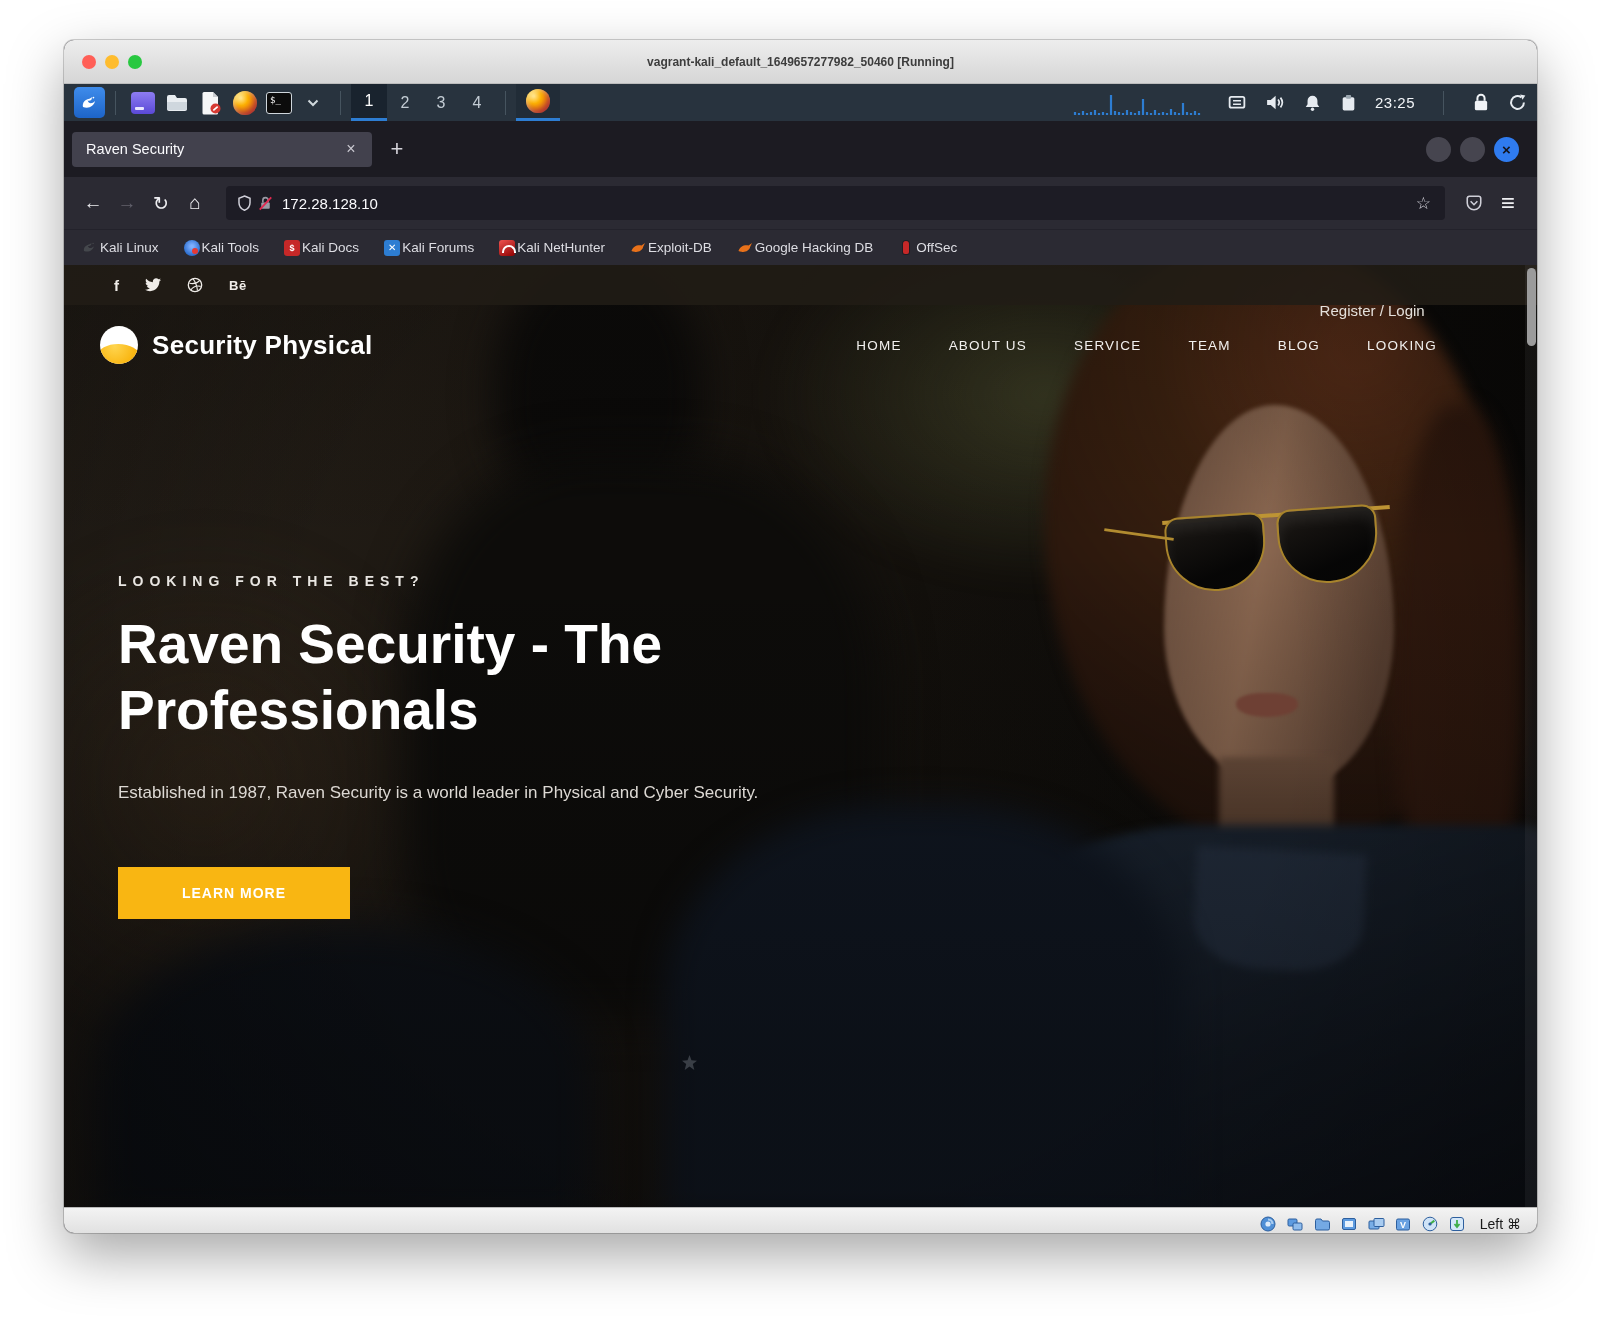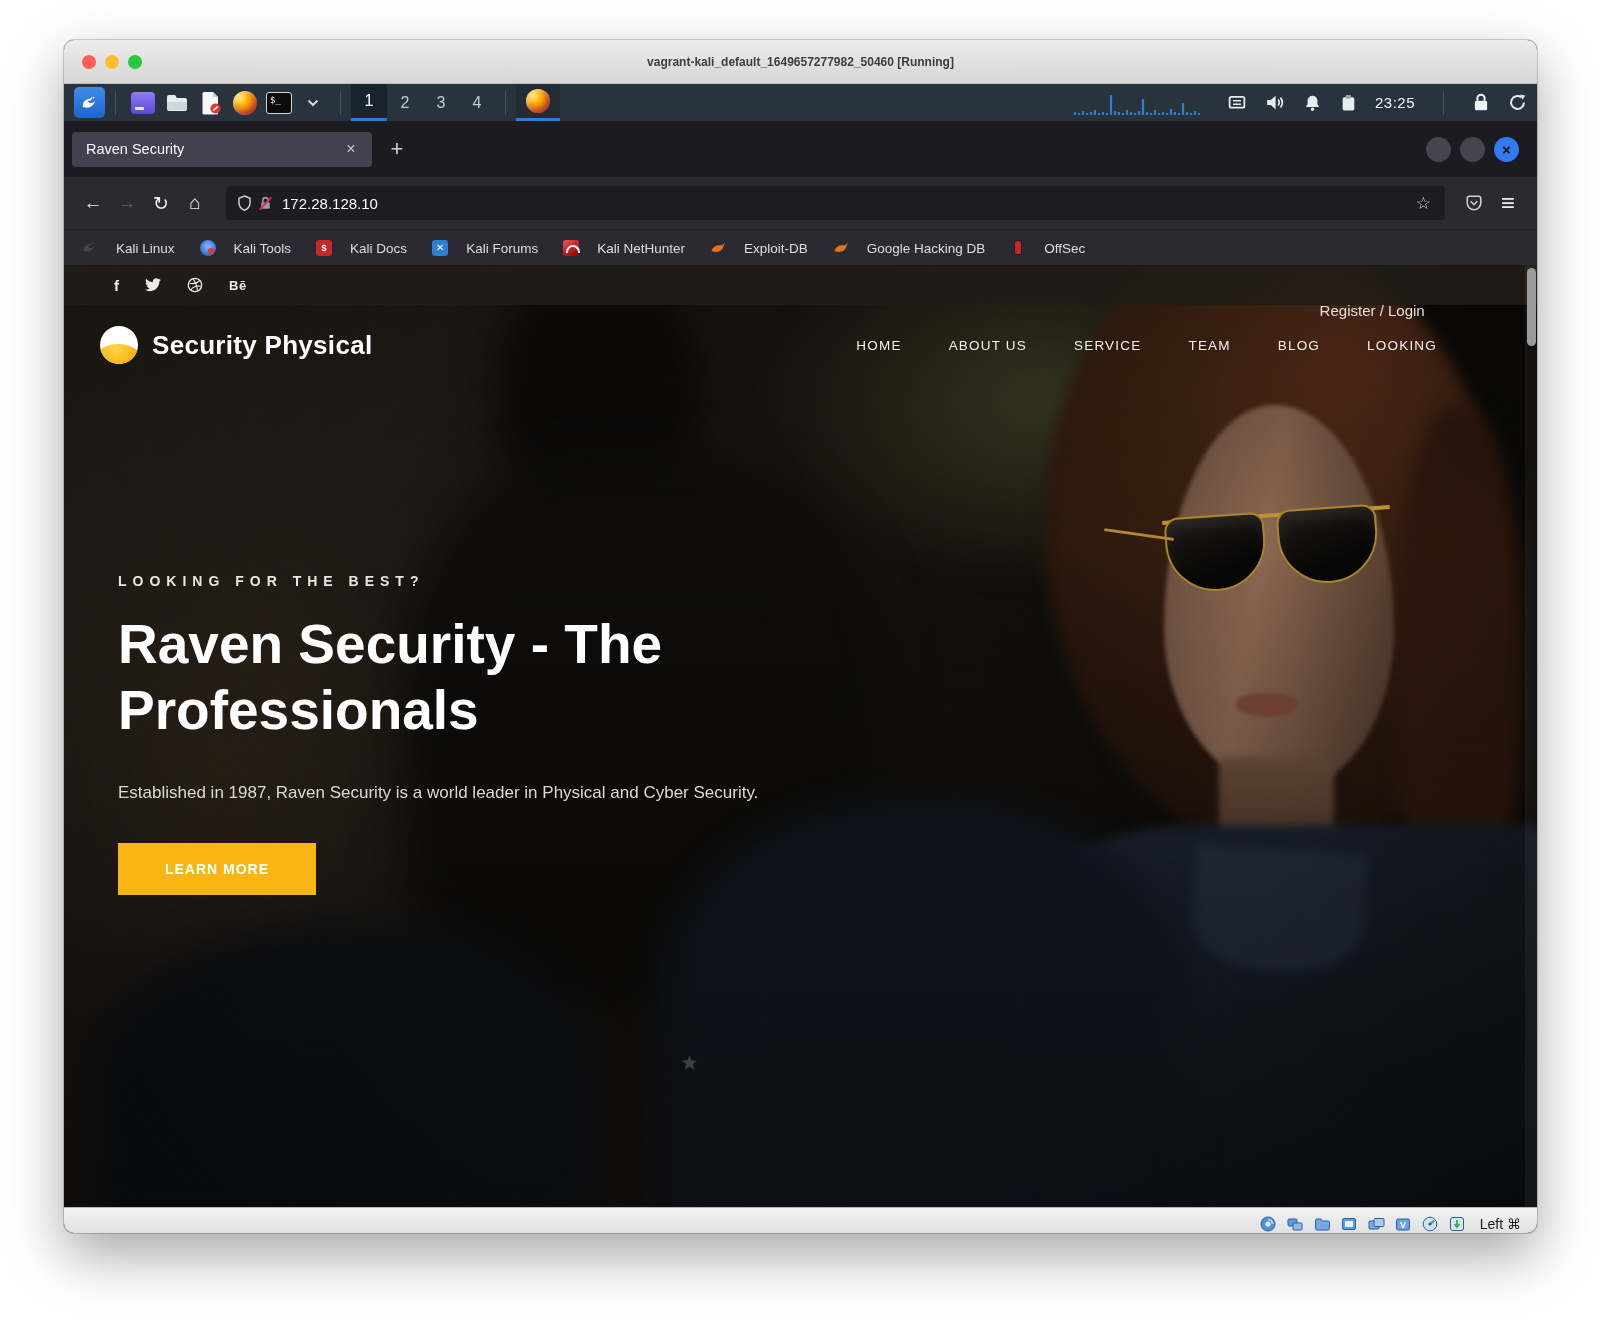--- a/index.html
+++ b/index.html
@@ -49,21 +49,21 @@
 
   .navbar { height:52px; background:#2b2a33; display:flex; align-items:center; padding:0 12px; }
   .nav-btn { width:34px; height:34px; display:flex; align-items:center; justify-content:center; font-size:19px; color:#eeeef2; border-radius:4px; }
   .nav-btn.dim { color:#63626d; }
   .urlfield { flex:1; height:34px; background:#1d1c25; border-radius:4px; margin:0 12px 0 14px; display:flex; align-items:center; padding:0 10px; }
   .url-text { color:#fbfbfe; font-size:15px; flex:1; margin-left:8px; }
   .url-star { color:#d3d2da; font-size:17px; padding:0 4px; }
   .ico-gap { margin-left:4px; }
 
   .bookmarks { height:36px; background:#2b2a33; border-top:1px solid #23222b; display:flex; align-items:center; padding-left:18px; gap:25px; }
-  .bm { display:flex; align-items:flex-end; gap:18px; color:#dddde3; font-size:13.5px; }
+  .bm { display:flex; align-items:center; gap:2px; color:#dddde3; font-size:13.5px; }
   .bi { width:16px; height:16px; display:inline-flex; align-items:center; justify-content:center; border-radius:3px; font-size:10px; font-weight:bold; color:#fff; }
   .bi.kali { background:transparent; }
   .bi.tools { background:radial-gradient(circle at 50% 40%, #7fb0ff 10%, #2d6fd0 70%); border-radius:50%; position:relative; }
   .bi.tools::after{ content:""; position:absolute; right:2px; bottom:2px; width:6px; height:6px; background:#e53935; border-radius:50%; }
   .bi.docs { background:#c62828; font-size:9px; }
   .bi.forums { background:#2d7dd2; }
   .bi.nh { background:linear-gradient(150deg,#ef5350,#8e0000); position:relative; }
   .bi.nh::after{ content:""; position:absolute; left:3px; top:5px; width:10px; height:6px; border:2px solid #fff; border-bottom:none; border-radius:8px 8px 0 0; }
   .bi.offsec { background:transparent; position:relative; }
   .bi.offsec::after{ content:""; position:absolute; left:5px; top:1px; width:6px; height:13px; background:#c62828; border-radius:3px 3px 2px 2px; box-shadow:0 0 0 1px rgba(0,0,0,.3); }
@@ -83,21 +83,21 @@
   .logo-ball { width:38px; height:38px; border-radius:50%; background:#ffffff; position:relative; overflow:hidden; }
   .logo-ball::after { content:""; position:absolute; left:-2px; right:-2px; bottom:-4px; height:24px; background:radial-gradient(circle at 40% 10%, #ffd54f, #f9b612 60%, #e0a008); border-radius:48% 52% 0 0; }
   .brand { color:#ffffff; font-size:26px; font-weight:bold; letter-spacing:.3px; }
   .site-nav { margin-left:auto; display:flex; gap:47px; }
   .site-nav a { color:#f2f0ee; font-size:13.5px; letter-spacing:1.2px; text-decoration:none; }
 
   .hero-copy { position:absolute; left:54px; top:308px; width:760px; }
   .kicker { color:#e9e6e2; font-size:14px; letter-spacing:6px; font-weight:bold; }
   .hero-title { margin-top:22px; color:#ffffff; font-size:55px; font-weight:bold; line-height:1.2; max-width:700px; letter-spacing:0; }
   .hero-sub { margin-top:40px; color:#ddd9d4; font-size:17px; }
-  .cta { margin-top:40px; width:198px; height:52px; background:#f9b612; border:none; color:#ffffff; font-size:14px; font-weight:bold; letter-spacing:1px; font-family:inherit; display:flex; align-items:center; justify-content:center; }
+  .cta { margin-top:64px; width:232px; height:52px; background:#f9b612; border:none; color:#ffffff; font-size:14px; font-weight:bold; letter-spacing:1px; font-family:inherit; display:flex; align-items:center; justify-content:center; }
 
   .scrollbar { position:absolute; right:0; top:0; width:12px; height:100%; background:rgba(255,255,255,.05); z-index:9; }
   .scroll-thumb { position:absolute; left:1.5px; top:3px; width:9px; height:78px; border-radius:5px; background:#9b9b9b; }
 
   
   .vboxbar { height:33px; background:linear-gradient(#f3f3f3,#dcdcdc); border-top:1px solid #b9b9b9; display:flex; align-items:center; justify-content:flex-end; gap:10px; padding-right:16px; }
   .vb-ico { width:17px; height:17px; display:flex; align-items:center; justify-content:center; }
   .hostkey { font-size:14px; color:#1a1a1a; margin-left:4px; }
 
   svg { display:block; }

